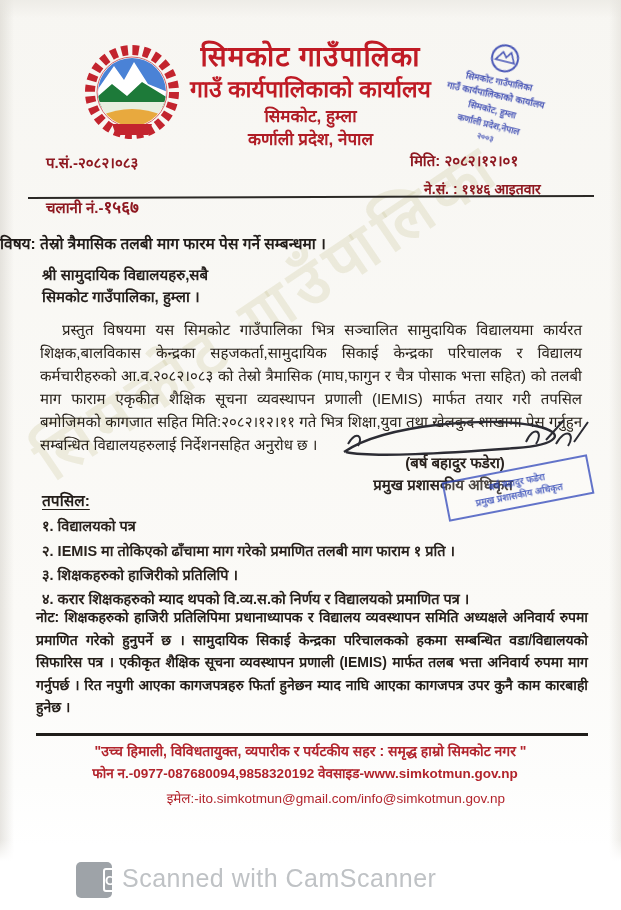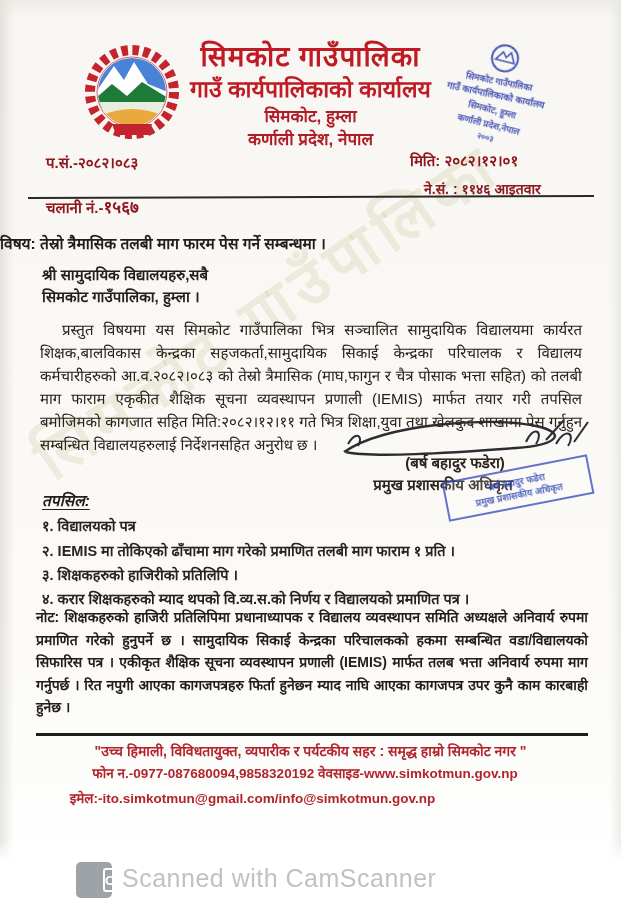--- a/index.html
+++ b/index.html
@@ -53,35 +53,35 @@
   .sig-name { left:330px; top:452px; width:250px; text-align:center; font-size:15px; font-weight:bold; color:#2a231f; }
   .sig-role { left:318px; top:474px; width:250px; text-align:center; font-size:15px; font-weight:bold; color:#2a231f; }
   .rect-stamp {
     left:444px; top:468px; width:148px; padding:5px 6px;
     border:2px solid rgba(47,70,185,.75); transform:rotate(-11deg);
     color:rgba(43,66,180,.8); font-size:9.5px; font-weight:bold; text-align:center;
     line-height:13px; filter:blur(.3px); background:rgba(255,255,255,.15);
   }
 
   
-  .tap-h { left:42px; top:489px; font-size:15.5px; font-weight:bold; color:#241e1a; text-decoration:underline; text-underline-offset:3px;font-style:italic; }
+  .tap-h { left:42px; top:489px; font-size:15.5px; font-weight:bold; color:#241e1a; text-decoration:underline; text-underline-offset:3px; }
   .tap-i { left:42px; width:540px; font-size:14.5px; font-weight:bold; color:#29221d; }
   .t0 { top:515px; } .t1 { top:540px; } .t2 { top:564px; } .t3 { top:588px; }
 
   .note {
     left:36px; top:606px; width:552px;
     font-size:14px; line-height:22.5px; text-align:justify;
     color:#231d18; font-weight:bold;
   }
 
   
   .rule-bottom { left:36px; top:733px; width:552px; height:3px; background:#1f1d1a; }
   .f-slogan { left:0; width:621px; top:741px; font-size:14px; font-weight:bold; color:#b2242c; }
   .f-phone  { left:0; width:610px; top:764px; font-size:13.5px; font-weight:bold; color:#b2242c; }
-  .f-email  { left:0; width:505px; top:789px; font-size:13.5px; font-weight:bold; color:#b2242c; }
+  .f-email  { left:0; width:505px; top:789px; font-size:13.5px; font-weight:normal; color:#b2242c;text-align:right; }
 
   
   .round-stamp {
     left:424px; top:40px; width:140px; height:125px;
     transform:rotate(14deg); color:#3140ae; text-align:center;
     filter:blur(.4px); opacity:.88;
   }
   .round-stamp .st-line { font-weight:bold; white-space:nowrap; }
   .rs1 { font-size:9px;  transform:rotate(-3deg); }
   .rs2 { font-size:9.5px; transform:rotate(-2deg); margin-top:1px; }

